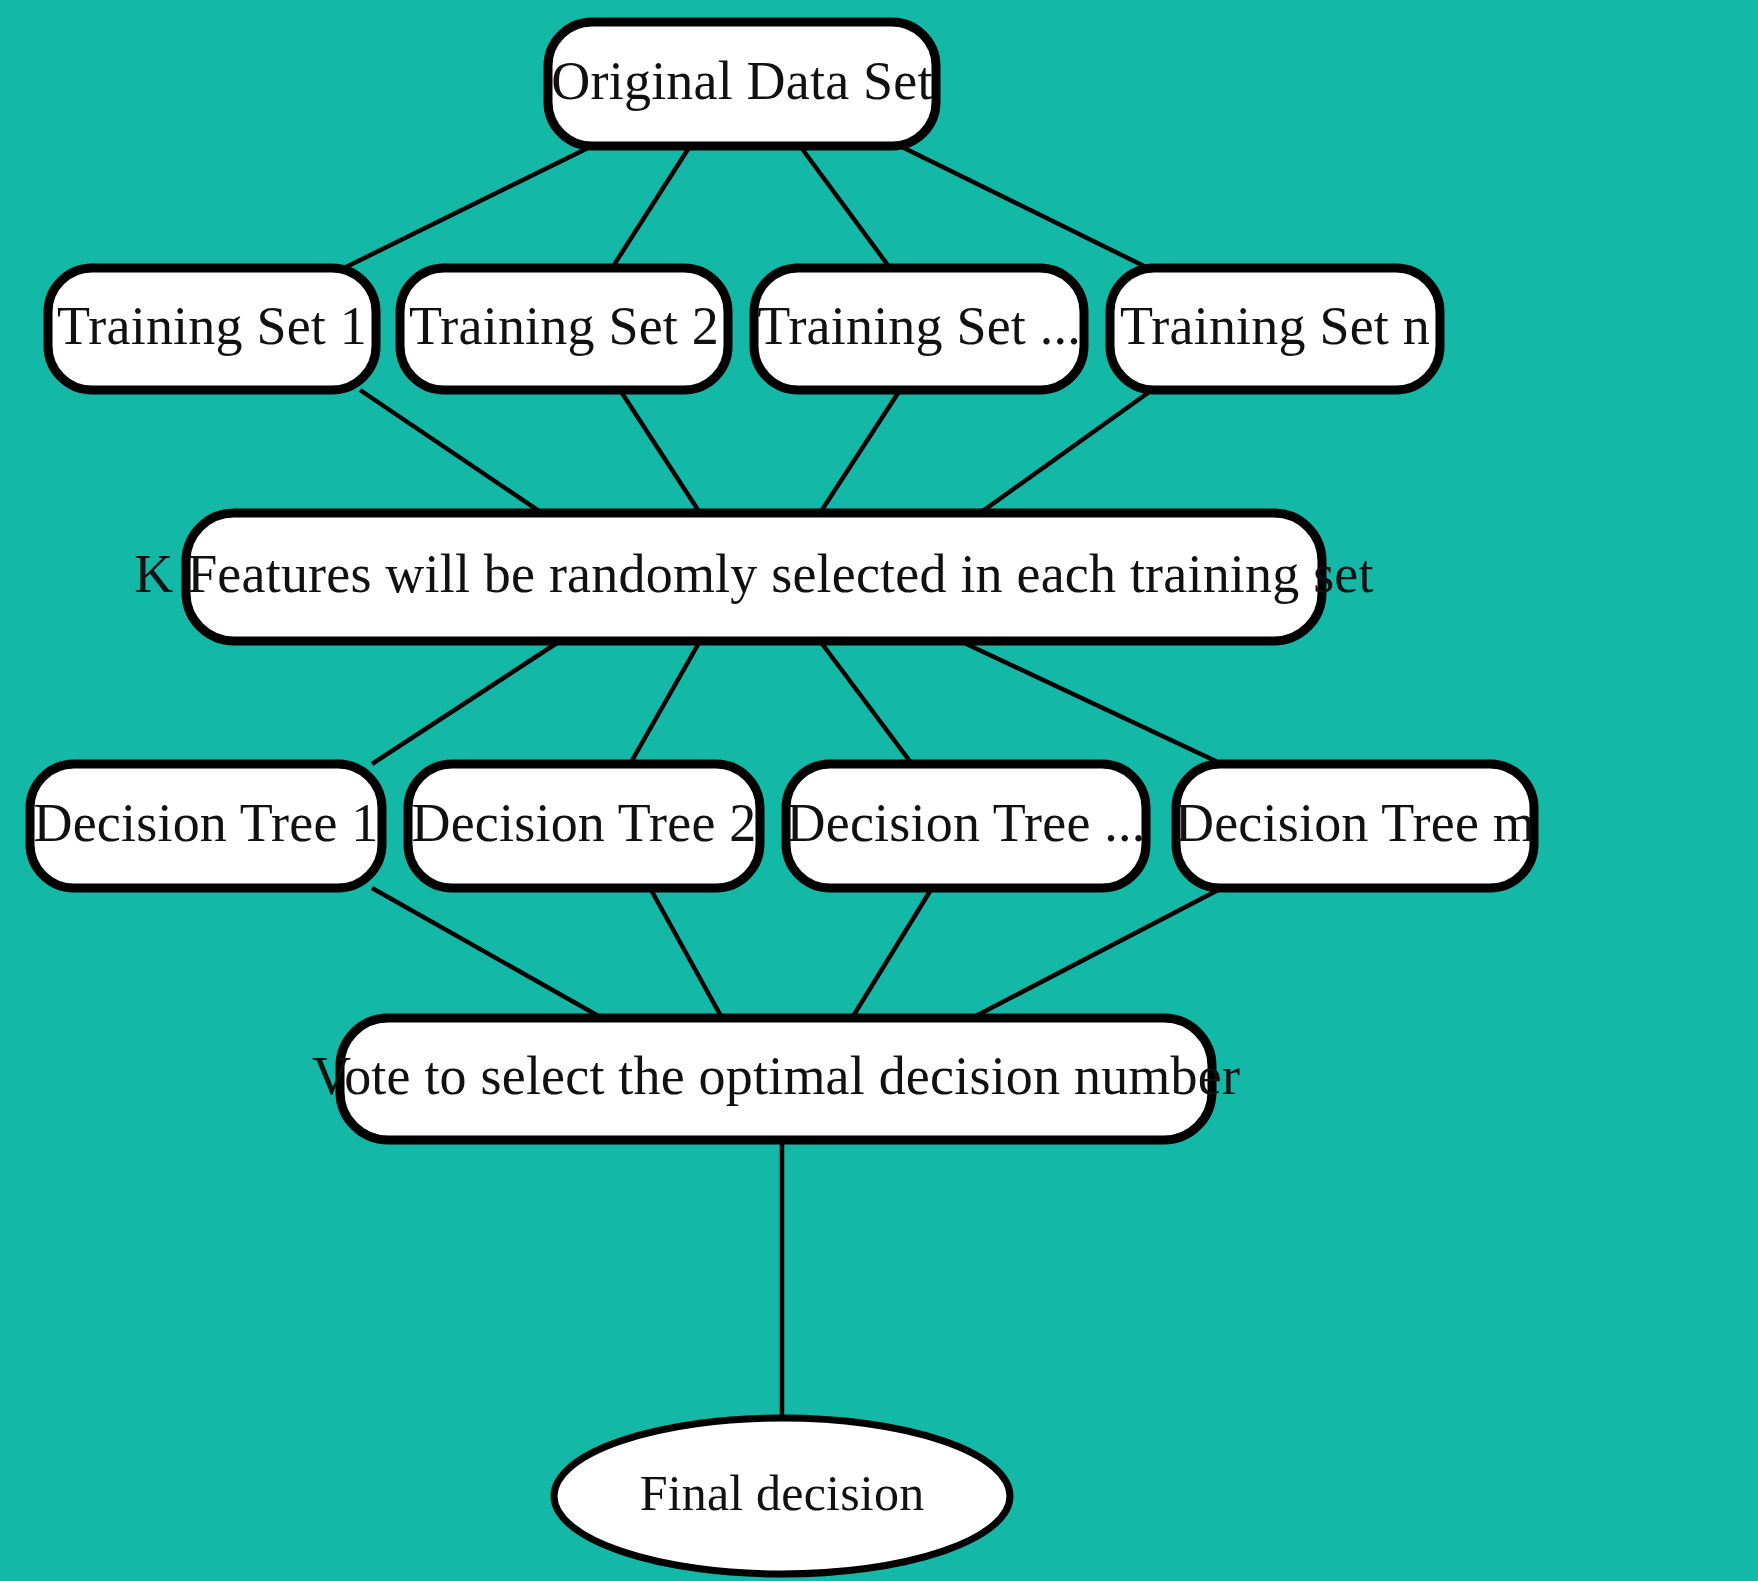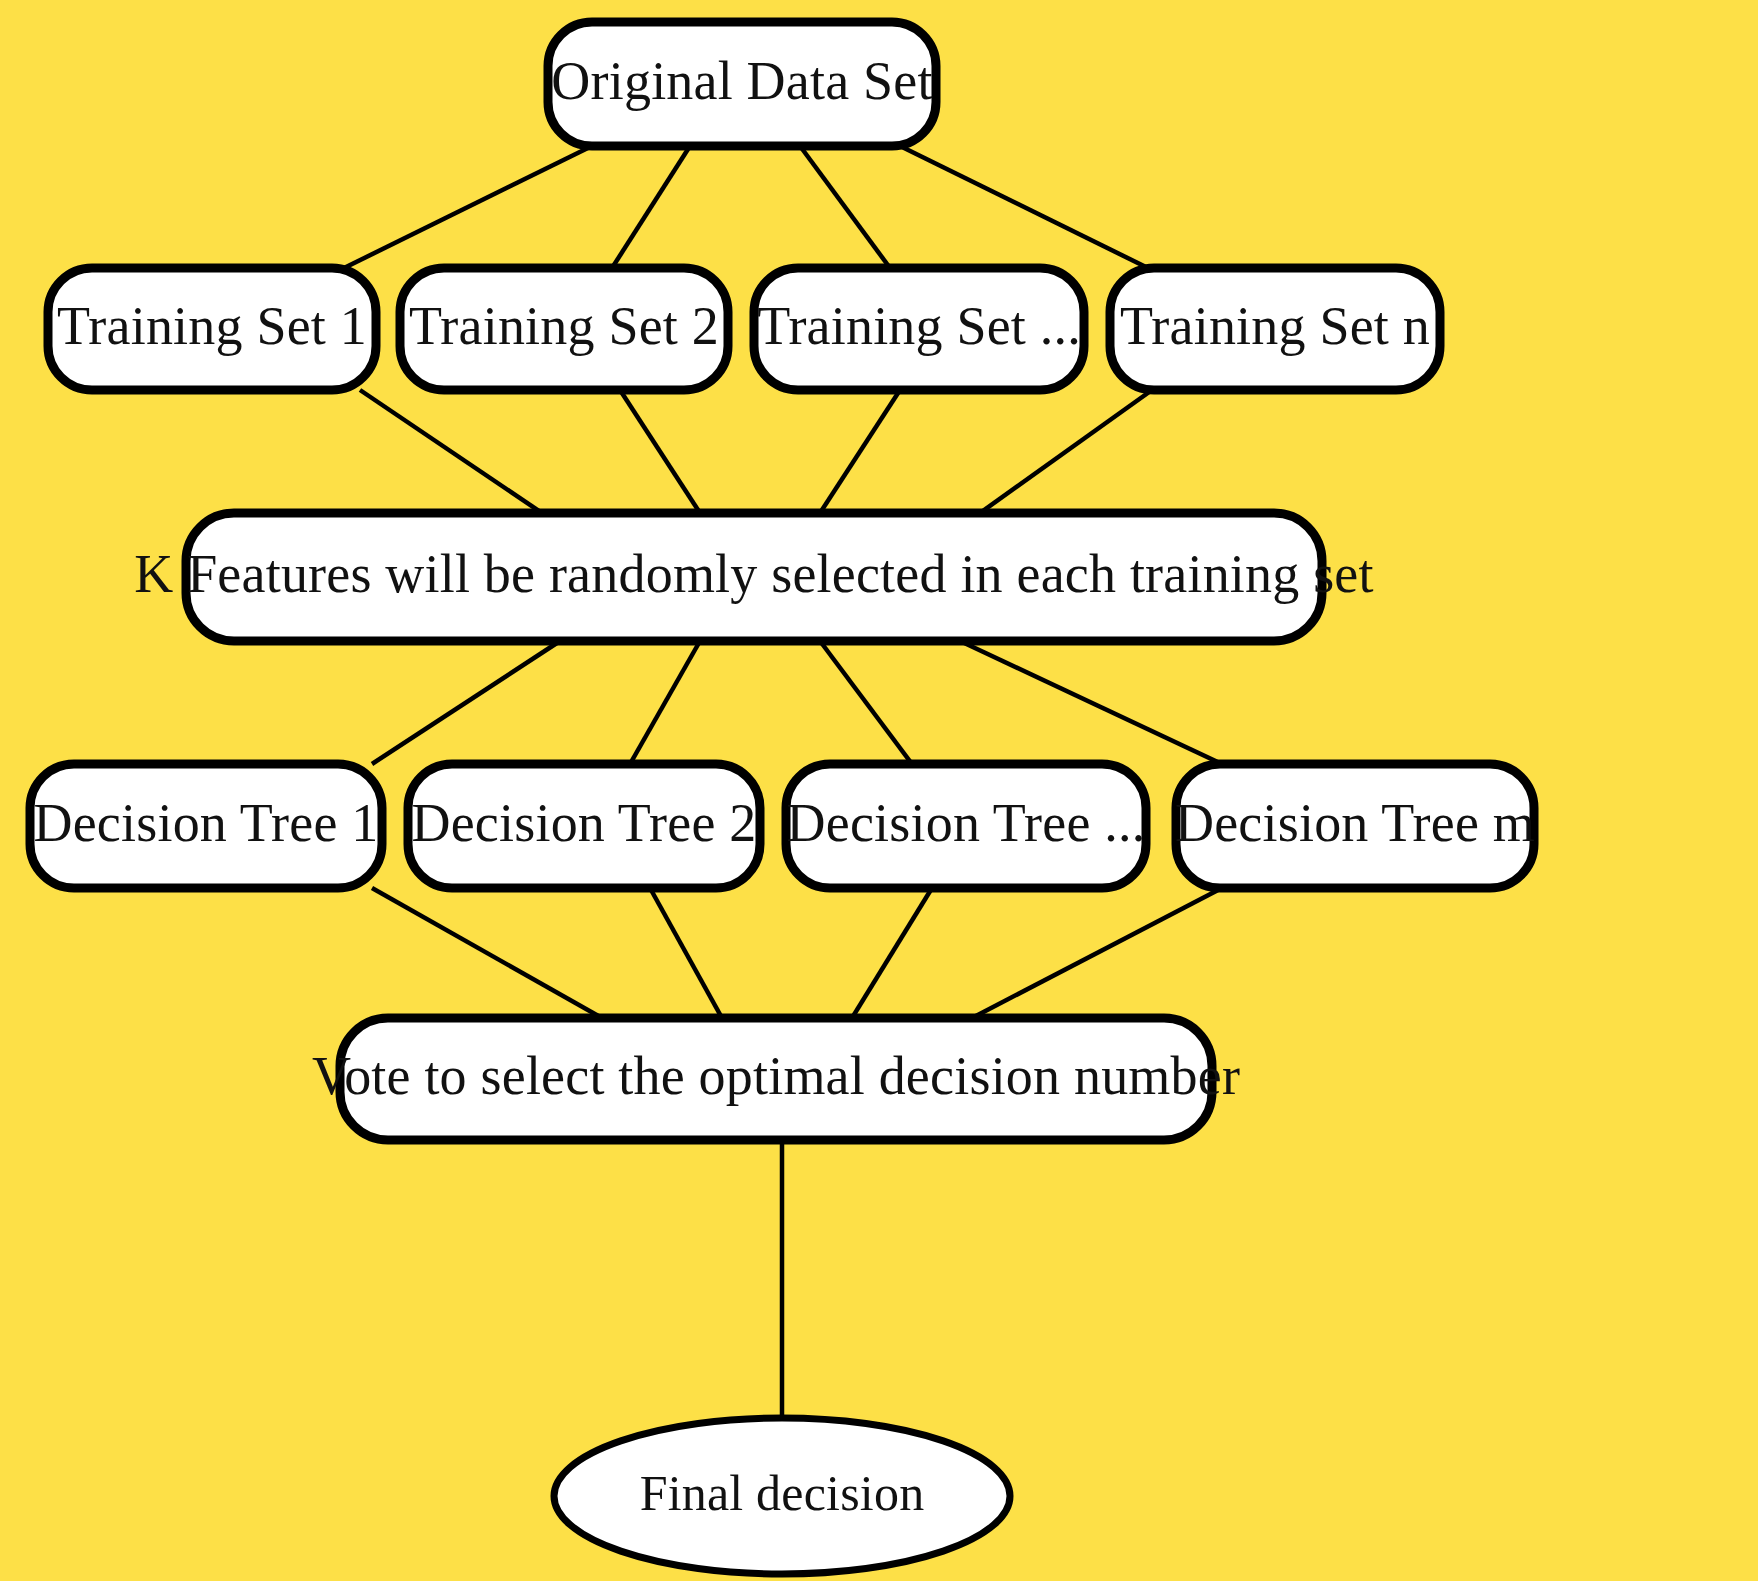--- a/index.html
+++ b/index.html
@@ -10,21 +10,21 @@
   body {
     width: 1758px;
     height: 1581px;
     font-family: "Liberation Serif", "DejaVu Serif", serif;
     overflow: hidden;
   }
   #diagram-root {
     position: relative;
     width: 1758px;
     height: 1581px;
-    background: #fde047;
+    background: #14b8a6;
   }
   svg#flow {
     display: block;
     width: 1758px;
     height: 1581px;
   }
   .node-shape {
     fill: #ffffff;
     stroke: #000000;
     stroke-width: 9;

